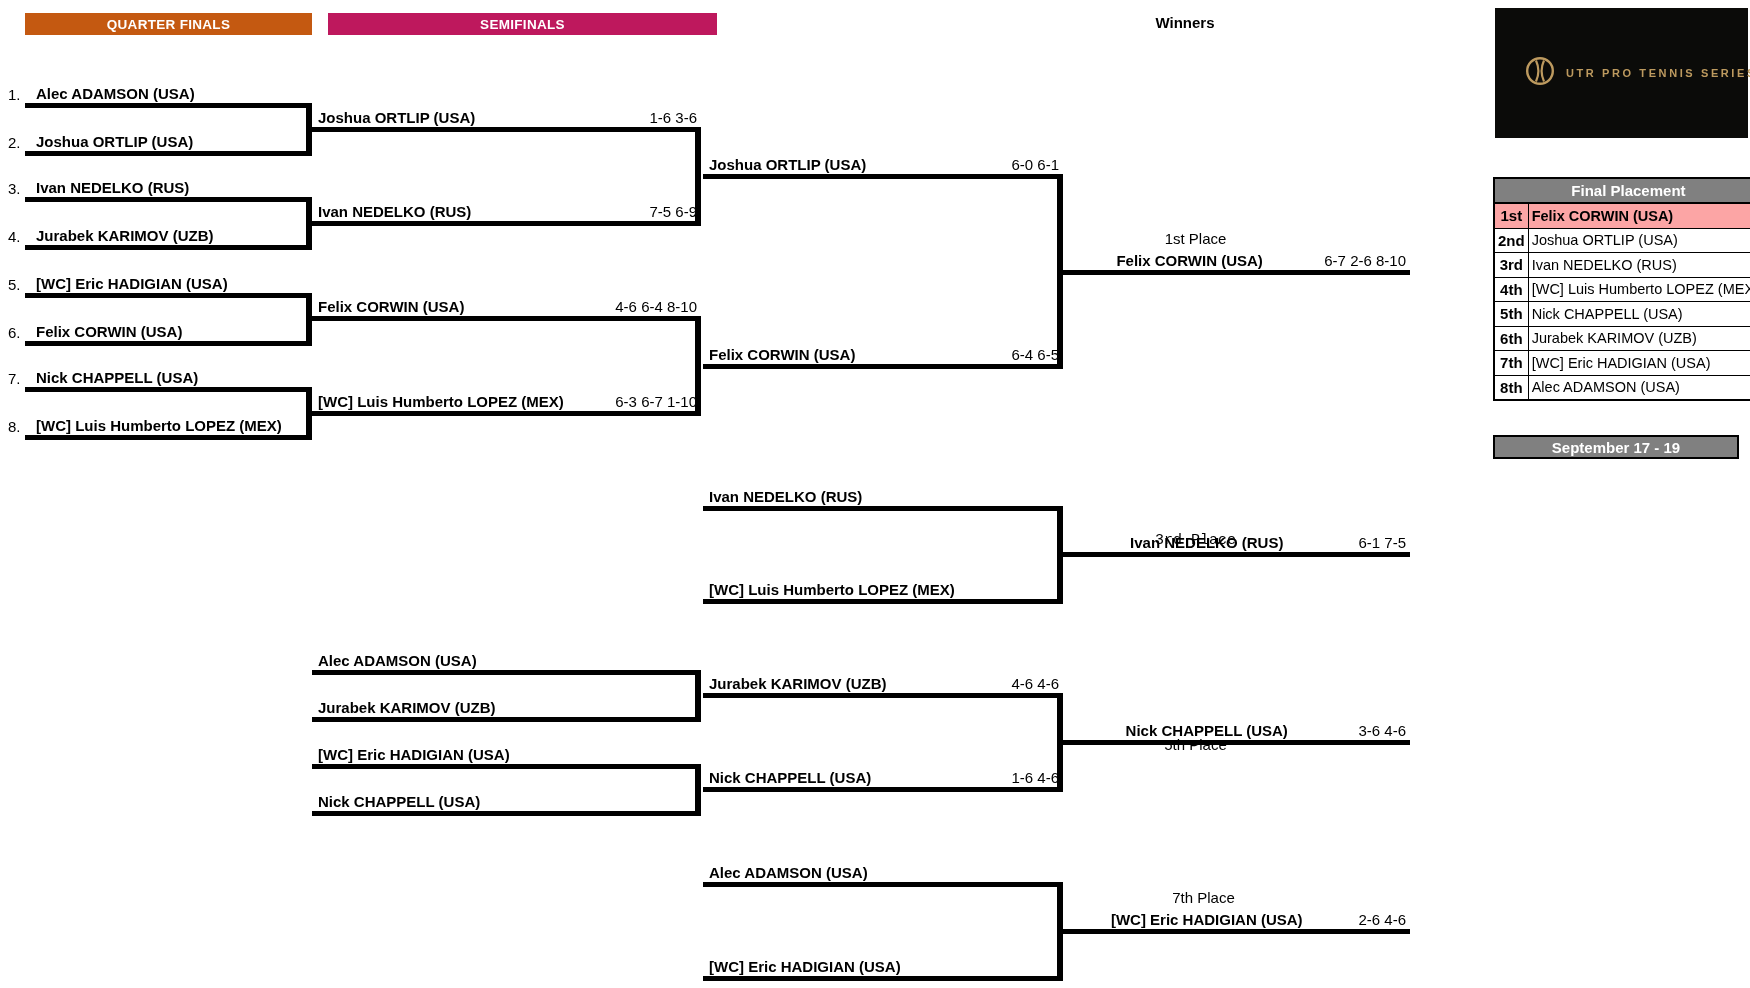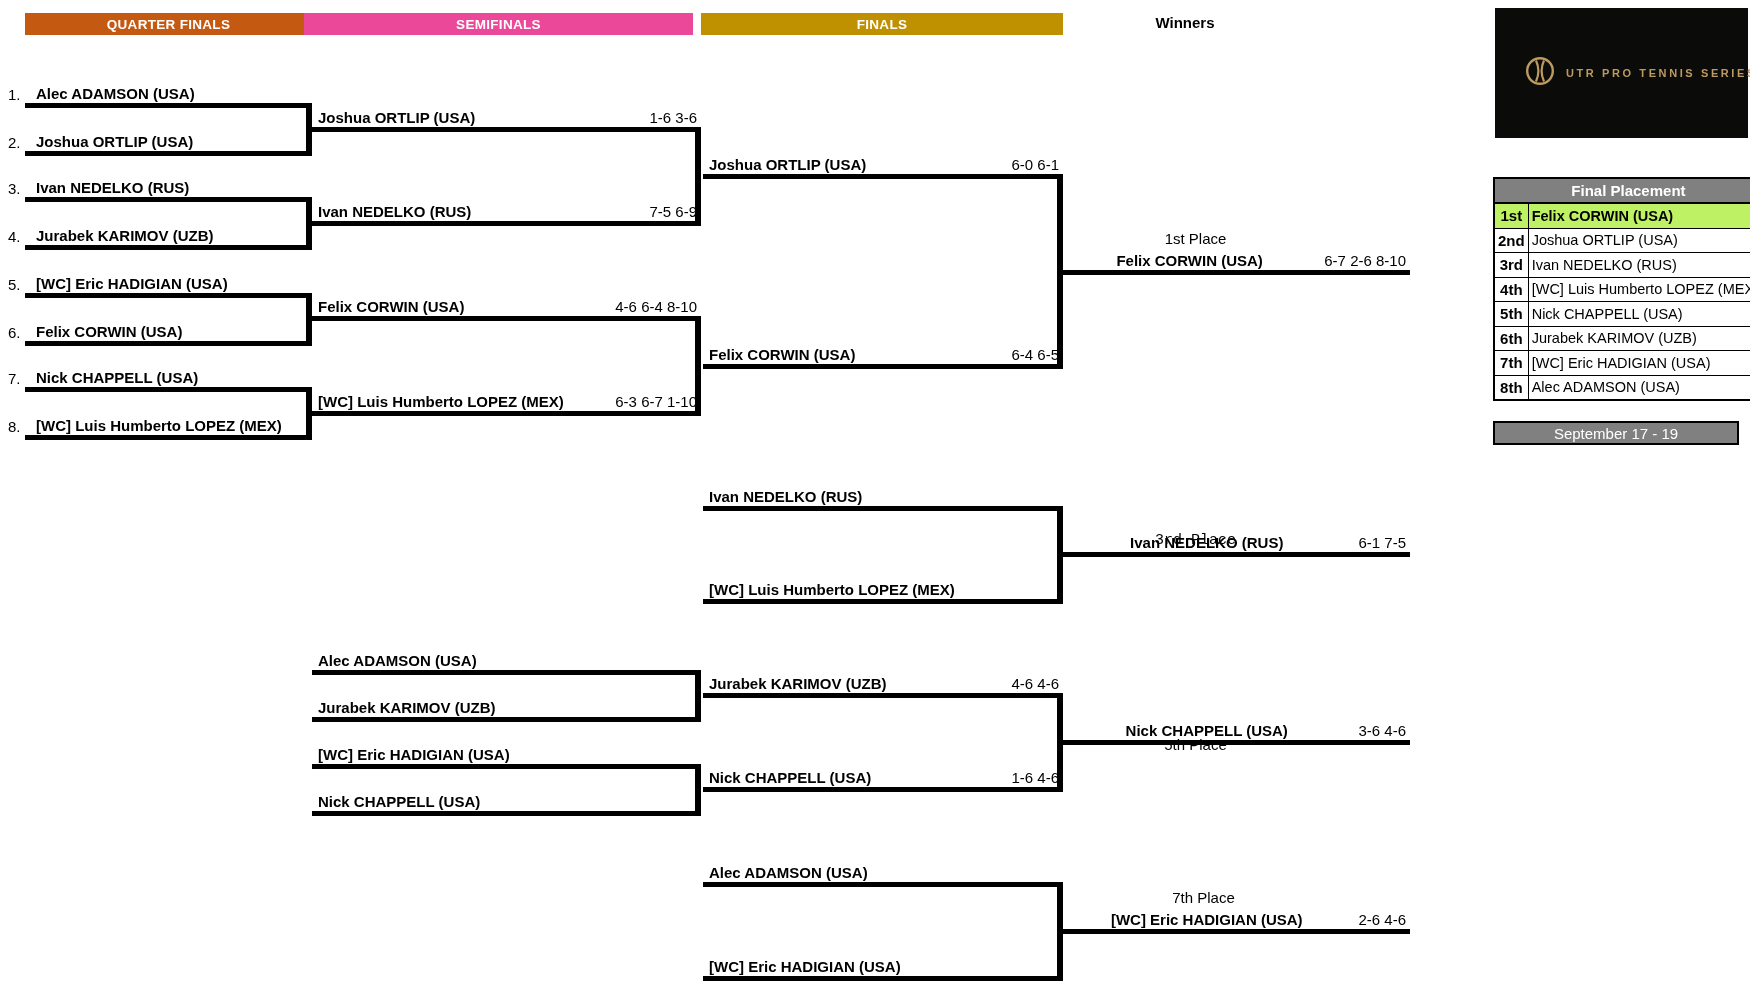--- a/index.html
+++ b/index.html
@@ -37,41 +37,38 @@
   .logo-text { color:#bd9a5f; font-size:11px; font-weight:700; letter-spacing:2.6px; white-space:nowrap; }
   .ptable { position:absolute; left:1493px; top:177px; border-collapse:collapse; table-layout:fixed; }
   .ptable th {
     background:#808080; color:#fff; font-weight:700; font-size:15px; height:23px;
     border:2px solid #000; padding:0;
   }
   .ptable td { border:1px solid #000; font-size:14.5px; height:23.5px; padding:0 3px; white-space:nowrap; }
   .ptable { border:2px solid #000; }
   .ptable td.rank { width:32px; text-align:center; font-weight:700; font-size:15px; }
   .ptable td.pname { width:209px; }
-  .ptable tr.hl td { background:#bef264; }
+  .ptable tr.hl td { background:#fca5a5; }
   .ptable tr.hl td.pname { font-weight:700; }
   .datebar {
-    position:absolute; left:1493px; top:421px; width:242px; height:20px; background:#808080;
-    border:2px solid #000; color:#fff; font-weight:400; font-size:15px;
+    position:absolute; left:1493px; top:435px; width:242px; height:20px; background:#808080;
+    border:2px solid #000; color:#fff; font-weight:700; font-size:15px;
     display:flex; align-items:center; justify-content:center;
   }
 </style>
 </head>
 <body>
 
 <div id="sheet">
 
   <div class="stage" style="left:25px;width:287px;background:#C45911;">
       <span>QUARTER FINALS</span>
     </div>
-  <div class="stage" style="left:304px;width:389px;background:#ec4899;">
+  <div class="stage" style="left:328px;width:389px;background:#be185d;">
       <span>SEMIFINALS</span>
-    </div>
-  <div class="stage" style="left:701px;width:362px;background:#BF9000;">
-      <span>FINALS</span>
     </div>
   <div class="winners-label">Winners</div>
 
   <div class="seed" style="top:77px;">1.</div>
   <div class="seed" style="top:125px;">2.</div>
   <div class="seed" style="top:171px;">3.</div>
   <div class="seed" style="top:219px;">4.</div>
   <div class="seed" style="top:267px;">5.</div>
   <div class="seed" style="top:315px;">6.</div>
   <div class="seed" style="top:361px;">7.</div>

